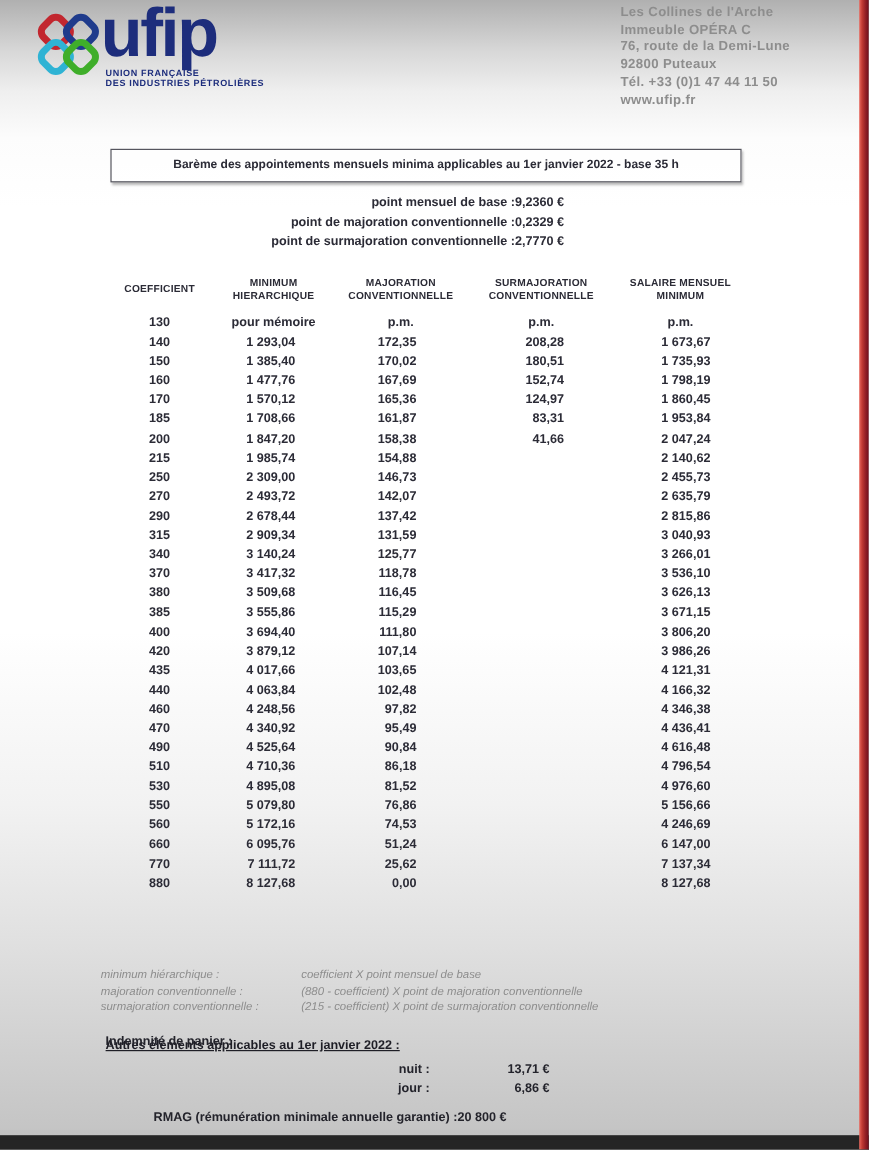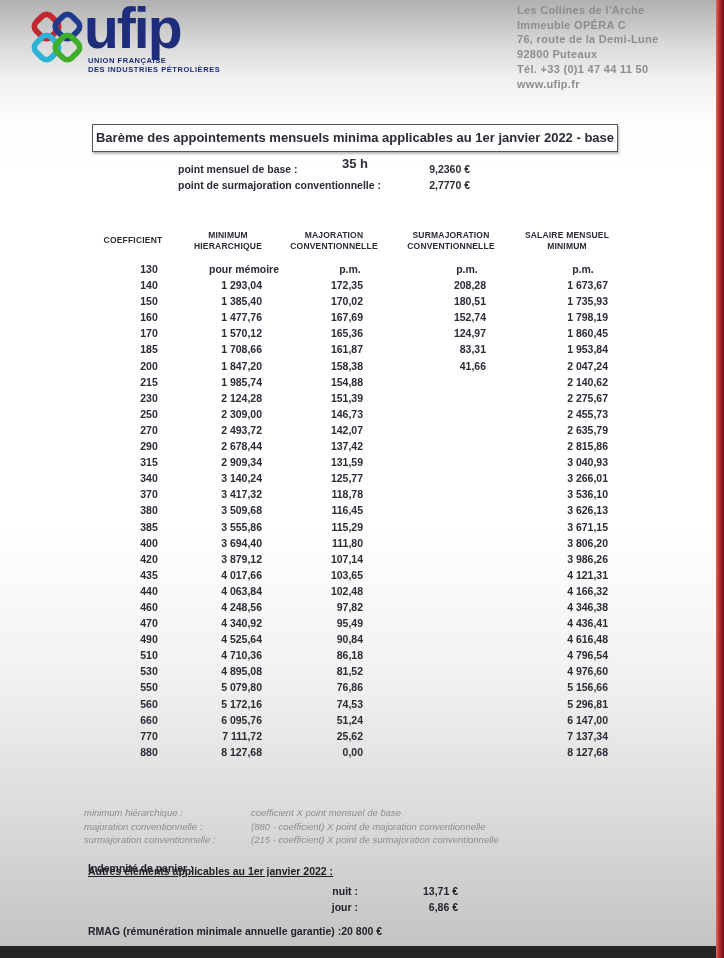--- a/index.html
+++ b/index.html
@@ -13,31 +13,31 @@
   
   .logo-mark{position:absolute;left:28px;top:8px;}
   .brand{position:absolute;left:84px;top:1px;font-size:57px;line-height:54px;font-weight:bold;letter-spacing:-2px;color:var(--brand-navy,#1d2d7c);}
   .tagline{position:absolute;left:88px;top:56px;font-size:7.5px;font-weight:bold;letter-spacing:.55px;line-height:9px;color:var(--brand-navy,#1d2d7c);}
 
   
   .address{position:absolute;left:517px;top:3px;font-size:11px;font-weight:bold;letter-spacing:.3px;line-height:14.7px;color:var(--gray-text,#8d8d8d);}
 
   
   .title-box{position:absolute;left:92px;top:124px;width:524px;height:26px;line-height:26px;text-align:center;
-    font-size:13px;font-weight:bold;color:var(--text-dark,#262b3a);border:1px solid #55555e;background:rgba(255,255,255,.6);
+    font-size:10px;font-weight:bold;color:var(--text-dark,#262b3a);border:1px solid #55555e;background:rgba(255,255,255,.6);
     box-shadow:1px 2px 2px rgba(0,0,0,.28);}
 
   
   .points{position:absolute;left:178px;top:161px;width:292px;}
-  .point-line{display:flex;justify-content:space-between;height:16px;line-height:16px;font-size:10.5px;font-weight:bold;color:var(--text-dark,#22283a);}
+  .point-line{display:flex;justify-content:flex-end;height:16px;line-height:16px;font-size:10.5px;font-weight:bold;color:var(--text-dark,#22283a);}
 
   
   .thead{position:absolute;left:88px;top:227px;width:534px;height:27px;display:grid;grid-template-columns:90px 100px 112px 122px 110px;align-items:center;}
   .hcell{text-align:center;font-size:8.5px;font-weight:bold;line-height:11px;color:var(--text-dark,#2c2c34);letter-spacing:.2px;}
-  .rows{position:absolute;left:104px;top:261px;width:534px;}
+  .rows{position:absolute;left:88px;top:261px;width:534px;}
   .t-row{display:grid;grid-template-columns:90px 100px 112px 122px 110px;height:16.1px;line-height:16.1px;
     font-size:10.5px;font-weight:bold;color:var(--text-dark,#32323c);white-space:nowrap;}
   .cell{text-align:right;}
   .c1{text-align:center;}
   .c2{padding-right:32px;}
   .c3{padding-right:43px;}
   .c4{padding-right:42px;}
   .c5{padding-right:30px;}
   .ctr{text-align:center;padding-right:0;}
 
@@ -46,21 +46,21 @@
   .f-row{display:grid;grid-template-columns:167px auto;}
 
   
   .autres{position:absolute;left:88px;top:865px;font-size:10.5px;font-weight:bold;text-decoration:underline;color:#1e1e26;}
   .panier-label{position:absolute;left:88px;top:862px;font-size:10.5px;font-weight:bold;color:#23232b;}
   .kv-line{position:absolute;left:250px;width:208px;display:flex;height:16px;line-height:16px;font-size:10.5px;font-weight:bold;color:#23232b;}
   .kv-line .k{width:108px;text-align:right;}
   .kv-line .v{flex:1;text-align:right;}
   .nuit-line{top:883px;}
   .jour-line{top:899px;}
-  .rmag-line{position:absolute;left:88px;top:925px;width:374px;display:flex;justify-content:flex-start;font-size:10.5px;font-weight:bold;color:#23232b;}
+  .rmag-line{position:absolute;left:88px;top:925px;width:374px;display:flex;justify-content:center;font-size:10.5px;font-weight:bold;color:#23232b;}
 </style>
 </head>
 <body>
 
 <div class="stage">
 
   <div class="logo-mark">
     <svg viewBox="0 0 100 100" width="58" height="58" aria-hidden="true">
       <g fill="none" stroke-linejoin="round">
         <rect x="14" y="14" width="36" height="36" rx="11" stroke="#c2272f" stroke-width="10" transform="rotate(45 32 32)"></rect>
@@ -86,20 +86,24 @@
     </div>
 
   <div class="title-box">Barème des appointements mensuels minima applicables au 1er janvier 2022 - base 35 h</div>
 
   <div class="points" id="points">
       <div class="point-line">
         <div class="pl">point mensuel de base :</div>
         <div class="pv">9,2360 €</div>
       </div>
       <div class="point-line">
+        <div class="pl">point de majoration conventionnelle :</div>
+        <div class="pv">0,2329 €</div>
+      </div>
+      <div class="point-line">
         <div class="pl">point de surmajoration conventionnelle :</div>
         <div class="pv">2,7770 €</div>
       </div>
     </div>
 
   <div class="thead" id="thead">
       <div class="hcell">
         <div class="hline">COEFFICIENT</div>
       </div>
       <div class="hcell">
@@ -170,27 +174,20 @@
         <div class="cell c5">2 047,24</div>
       </div>
       <div class="t-row">
         <div class="cell c1 ctr">215</div>
         <div class="cell c2">1 985,74</div>
         <div class="cell c3">154,88</div>
         <div class="cell c4 ctr"></div>
         <div class="cell c5">2 140,62</div>
       </div>
       <div class="t-row">
-        <div class="cell c1 ctr">230</div>
-        <div class="cell c2">2 124,28</div>
-        <div class="cell c3">151,39</div>
-        <div class="cell c4 ctr"></div>
-        <div class="cell c5">2 275,67</div>
-      </div>
-      <div class="t-row">
         <div class="cell c1 ctr">250</div>
         <div class="cell c2">2 309,00</div>
         <div class="cell c3">146,73</div>
         <div class="cell c4 ctr"></div>
         <div class="cell c5">2 455,73</div>
       </div>
       <div class="t-row">
         <div class="cell c1 ctr">270</div>
         <div class="cell c2">2 493,72</div>
         <div class="cell c3">142,07</div>
@@ -307,21 +304,21 @@
         <div class="cell c2">5 079,80</div>
         <div class="cell c3">76,86</div>
         <div class="cell c4 ctr"></div>
         <div class="cell c5">5 156,66</div>
       </div>
       <div class="t-row">
         <div class="cell c1 ctr">560</div>
         <div class="cell c2">5 172,16</div>
         <div class="cell c3">74,53</div>
         <div class="cell c4 ctr"></div>
-        <div class="cell c5">5 296,81</div>
+        <div class="cell c5">4 246,69</div>
       </div>
       <div class="t-row">
         <div class="cell c1 ctr">660</div>
         <div class="cell c2">6 095,76</div>
         <div class="cell c3">51,24</div>
         <div class="cell c4 ctr"></div>
         <div class="cell c5">6 147,00</div>
       </div>
       <div class="t-row">
         <div class="cell c1 ctr">770</div>

